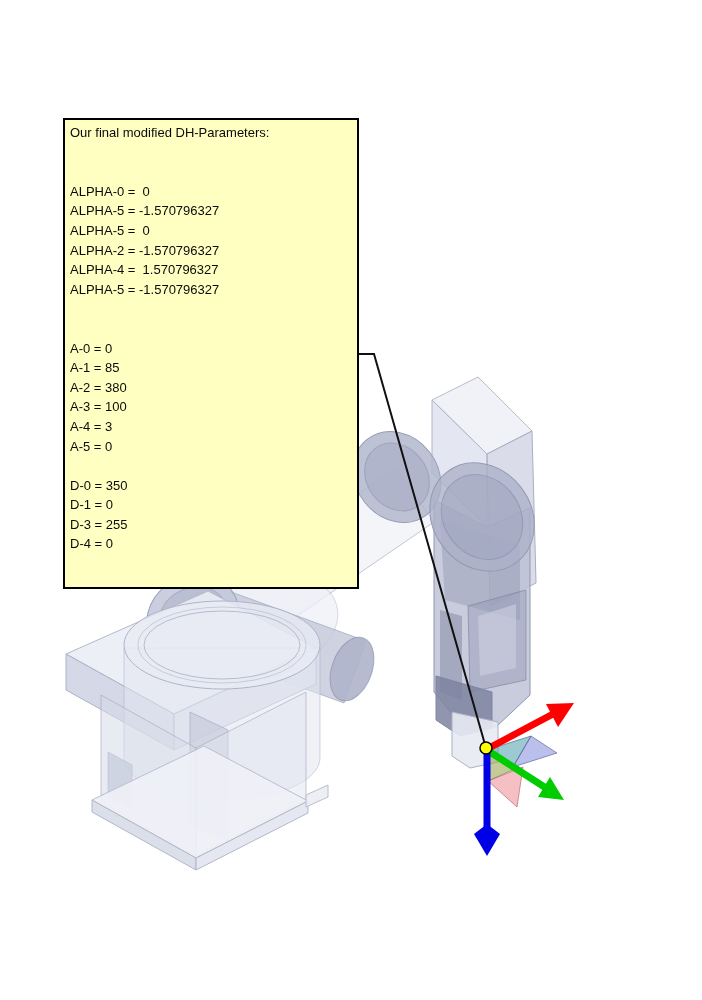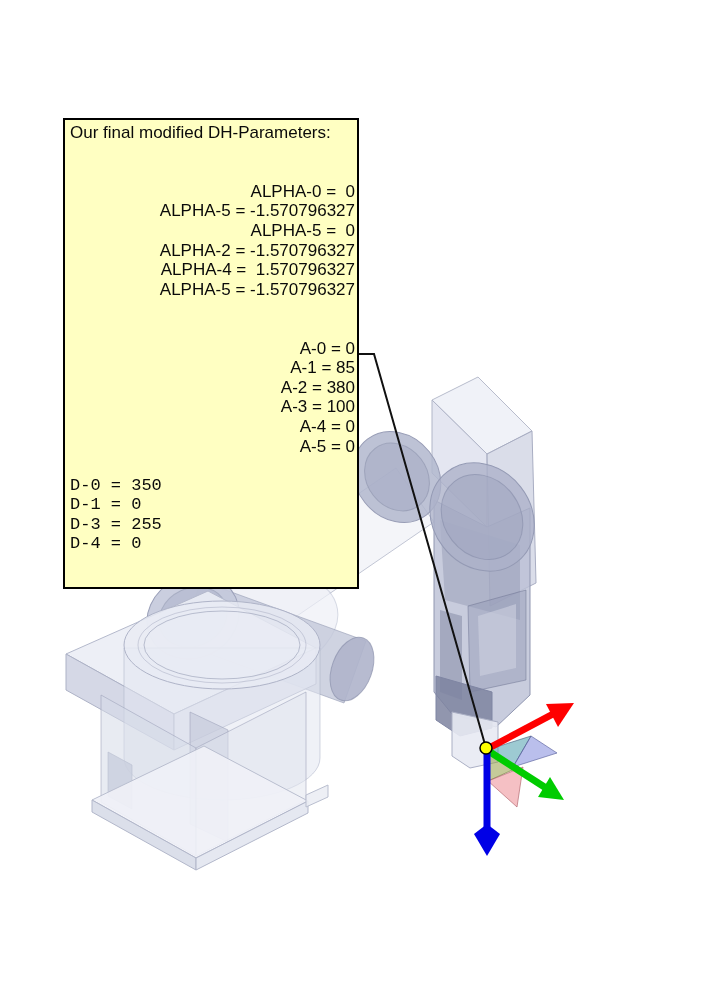--- a/index.html
+++ b/index.html
@@ -5,26 +5,26 @@
   html,body{margin:0;padding:0;background:#888;}
   .stage{
     position:relative;width:702px;height:1000px;background:#ffffff;
     overflow:hidden;font-family:"Liberation Sans",sans-serif;
   }
   .scene-svg{position:absolute;left:0;top:0;}
   .dh-box{
     position:absolute;left:63px;top:118px;width:296px;height:471px;
     background:#ffffc2;border:2px solid #000;box-sizing:border-box;
     padding:3px 2px 0 5px;color:#0a0a0a;
-    font-size:17px;line-height:19.6px;
+    font-size:13px;line-height:19.6px;
   }
   .dh-title{white-space:pre;}
   .param-group{margin:0;}
-  .gap2{margin-top:39.2px;text-align:right;}
-  .gap1{margin-top:19.6px;font-family:Liberation Mono, monospace;}
+  .gap2{margin-top:39.2px;}
+  .gap1{margin-top:19.6px;}
   .param-line{white-space:pre;}
 </style>
 </head>
 <body>
 
 <div class="stage">
 
   <svg class="scene-svg" width="702" height="1000" viewBox="0 0 702 1000">
 
     <g>
@@ -115,21 +115,21 @@
         <div class="param-line">ALPHA-5 =  0</div>
         <div class="param-line">ALPHA-2 = -1.570796327</div>
         <div class="param-line">ALPHA-4 =  1.570796327</div>
         <div class="param-line">ALPHA-5 = -1.570796327</div>
       </div>
     <div class="param-group gap2">
         <div class="param-line">A-0 = 0</div>
         <div class="param-line">A-1 = 85</div>
         <div class="param-line">A-2 = 380</div>
         <div class="param-line">A-3 = 100</div>
-        <div class="param-line">A-4 = 0</div>
+        <div class="param-line">A-4 = 3</div>
         <div class="param-line">A-5 = 0</div>
       </div>
     <div class="param-group gap1">
         <div class="param-line">D-0 = 350</div>
         <div class="param-line">D-1 = 0</div>
         <div class="param-line">D-3 = 255</div>
         <div class="param-line">D-4 = 0</div>
       </div>
   </div>
 

